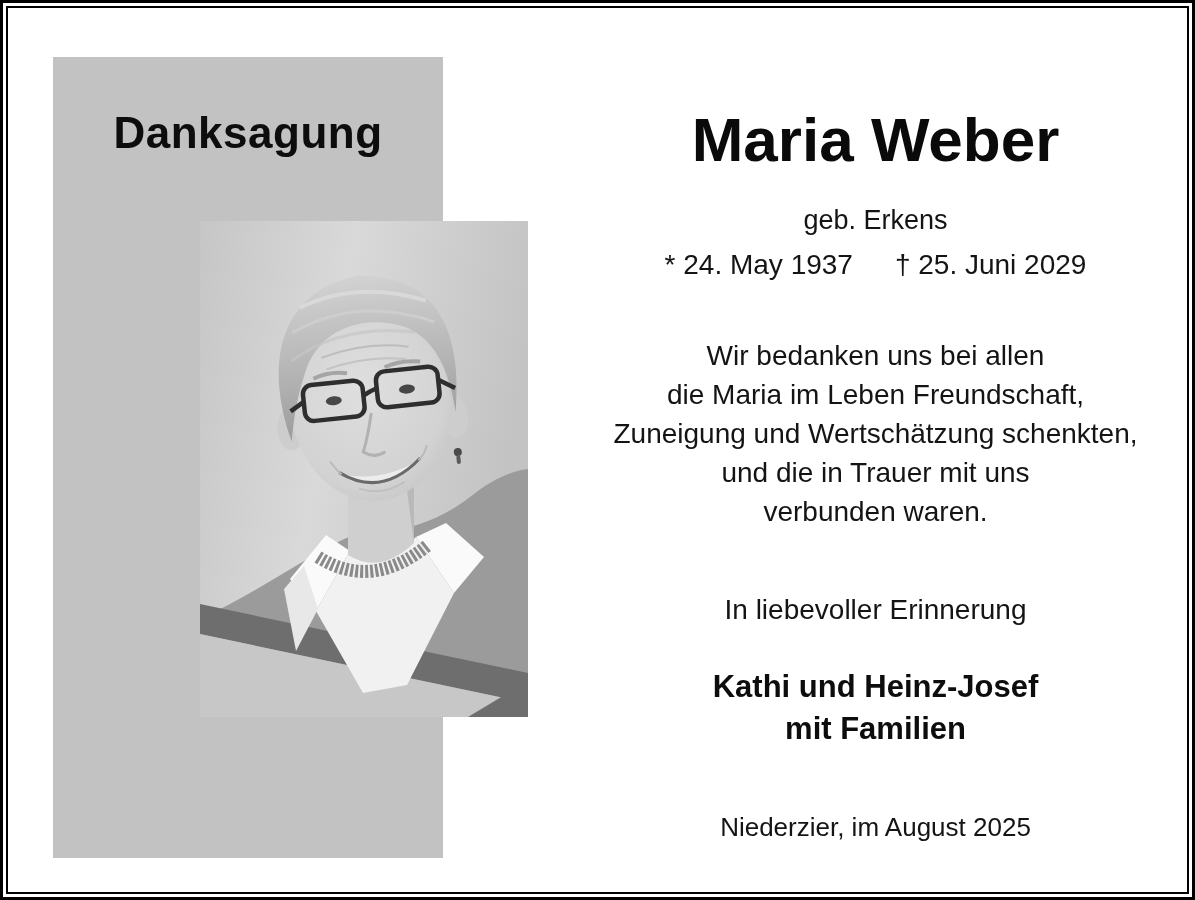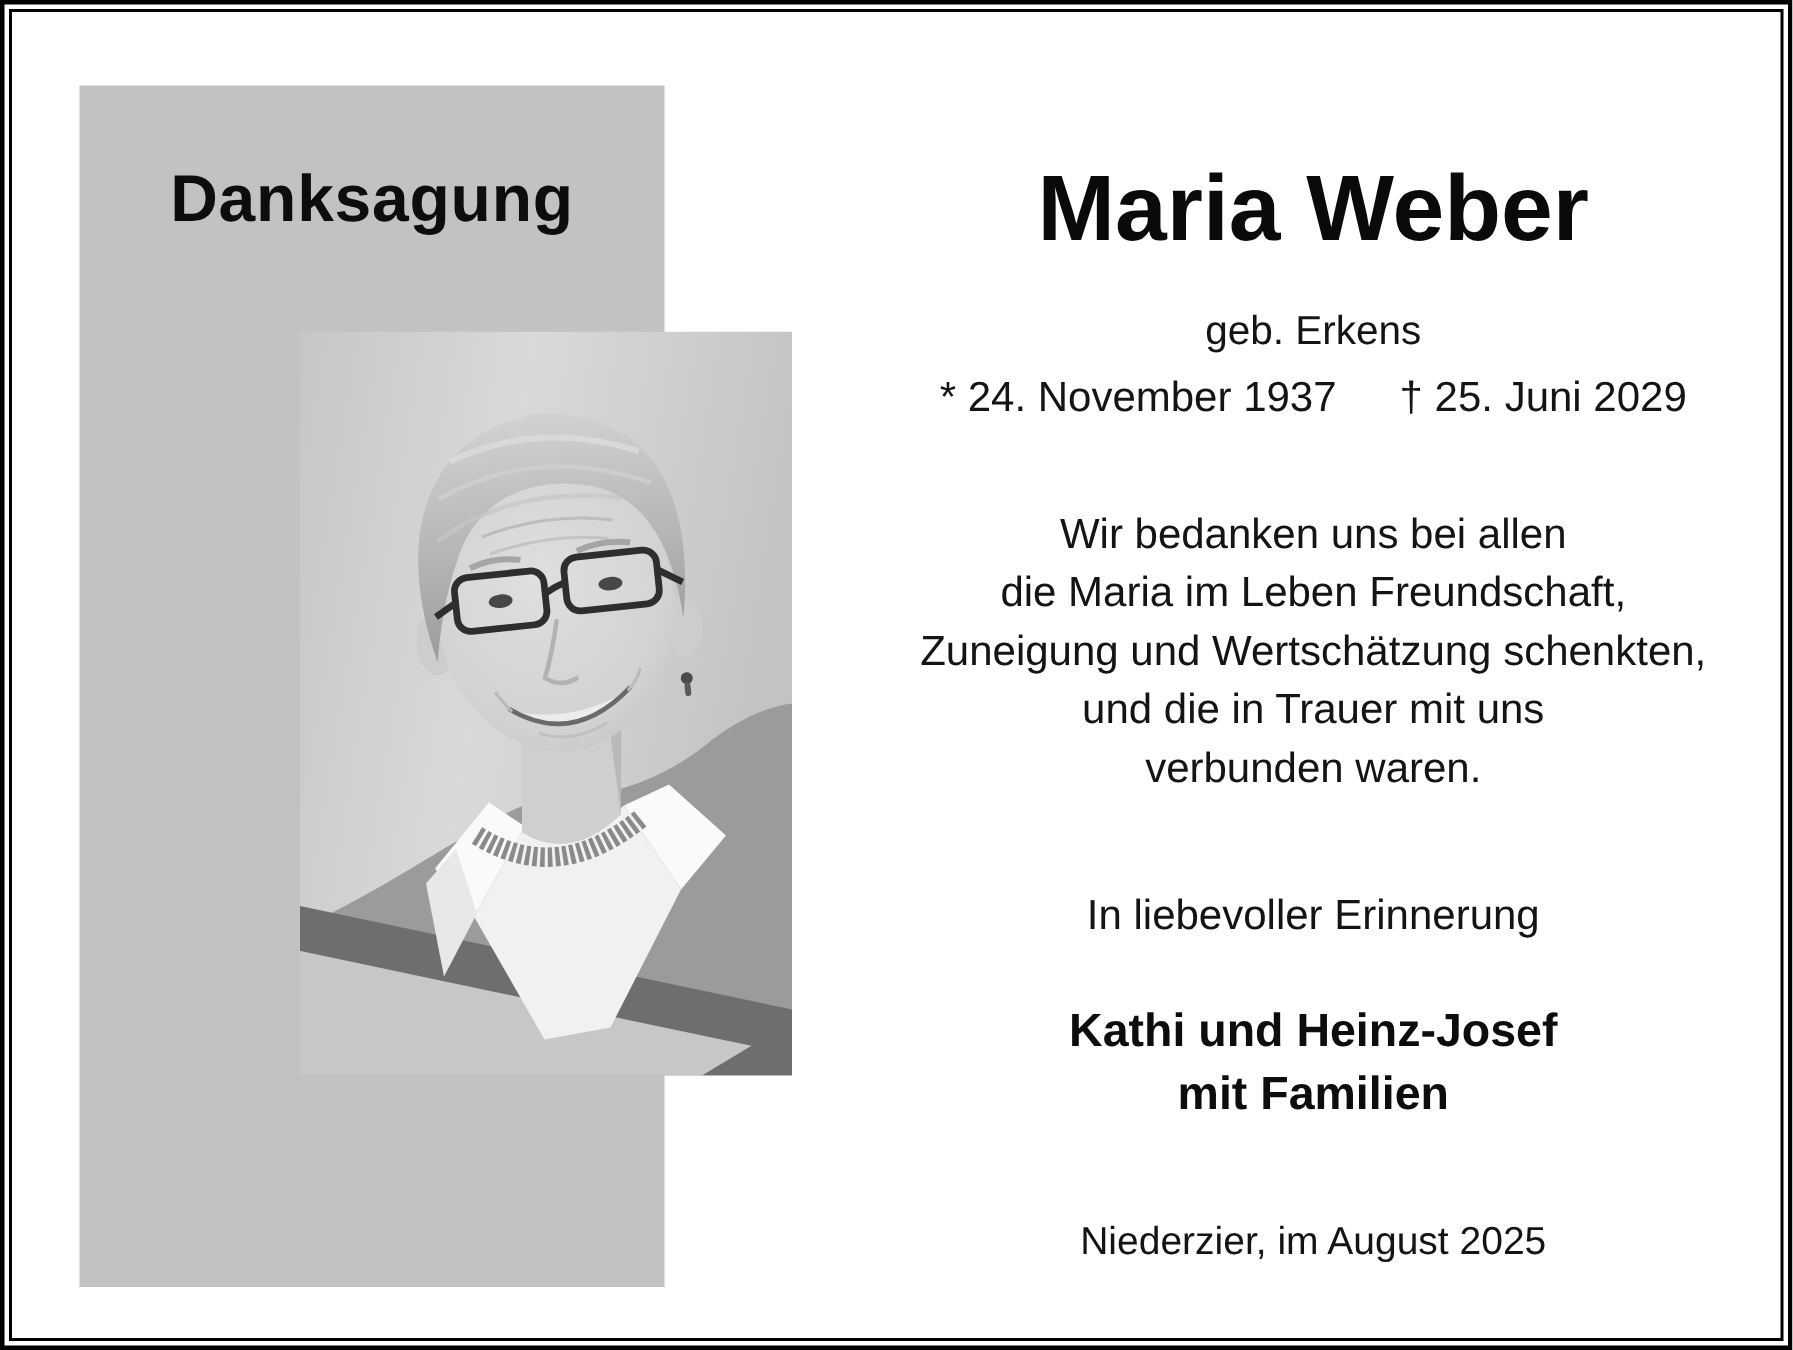--- a/index.html
+++ b/index.html
@@ -167,21 +167,21 @@
             <path d="M 150 266 Q 172 276 196 264" fill="none" stroke="#c0c0c0" stroke-width="2"></path>
           </g>
         </svg>
       </div>
 
       <div class="right-col name">Maria Weber</div>
 
       <div class="right-col birth-name">geb. Erkens</div>
 
       <div class="right-col dates">
-        <span class="date-part">* 24. November 1937</span><span class="gap"></span><span class="date-part">† 25. Juni 2029</span>
+        <span class="date-part">* 24. May 1937</span><span class="gap"></span><span class="date-part">† 25. Juni 2029</span>
       </div>
 
       <div class="right-col body-text">
         <div>Wir bedanken uns bei allen</div>
         <div>die Maria im Leben Freundschaft,</div>
         <div>Zuneigung und Wertschätzung schenkten,</div>
         <div>und die in Trauer mit uns</div>
         <div>verbunden waren.</div>
       </div>
 

